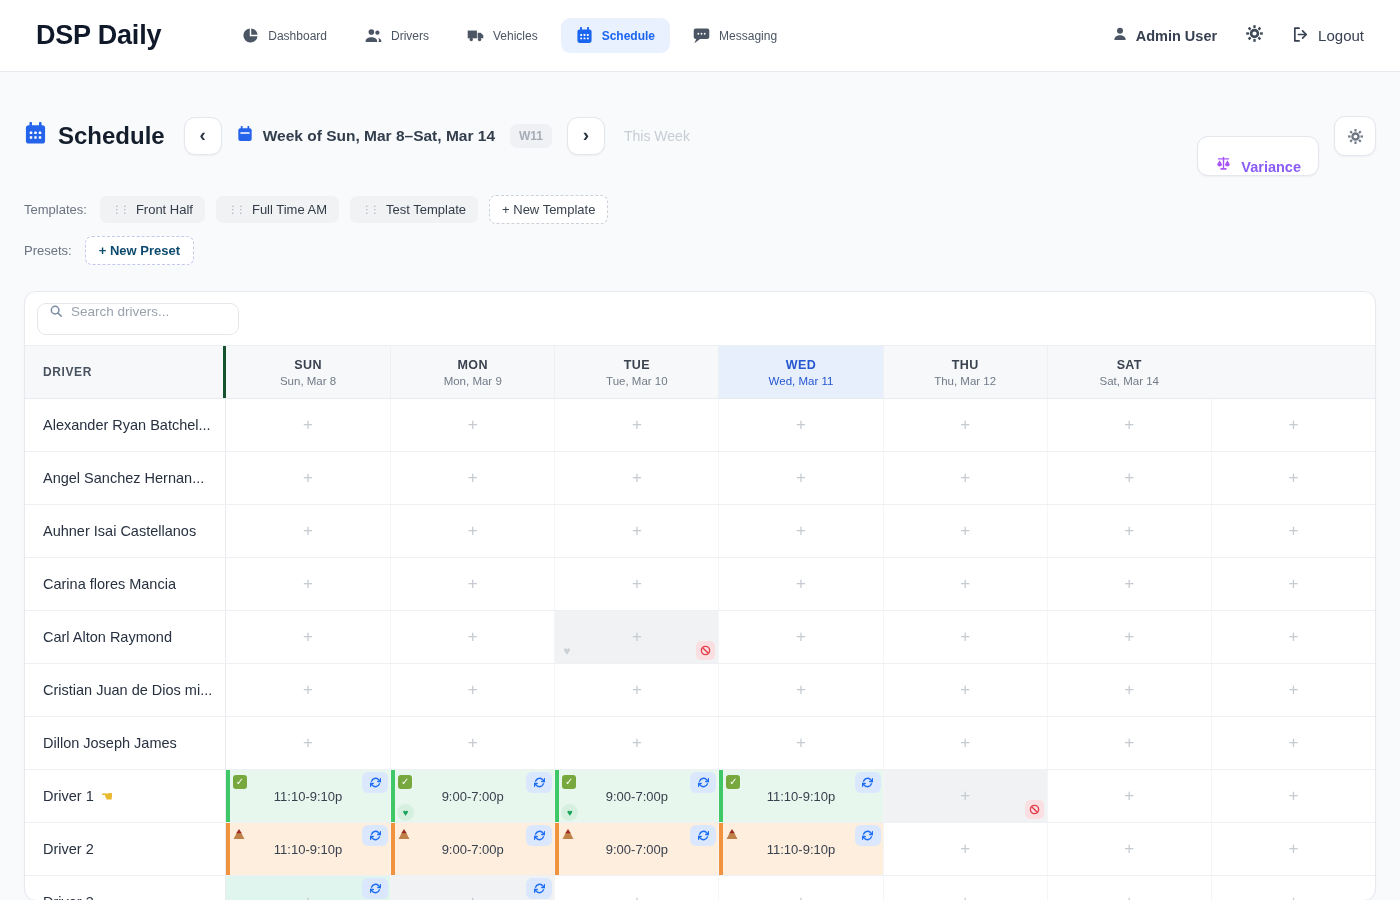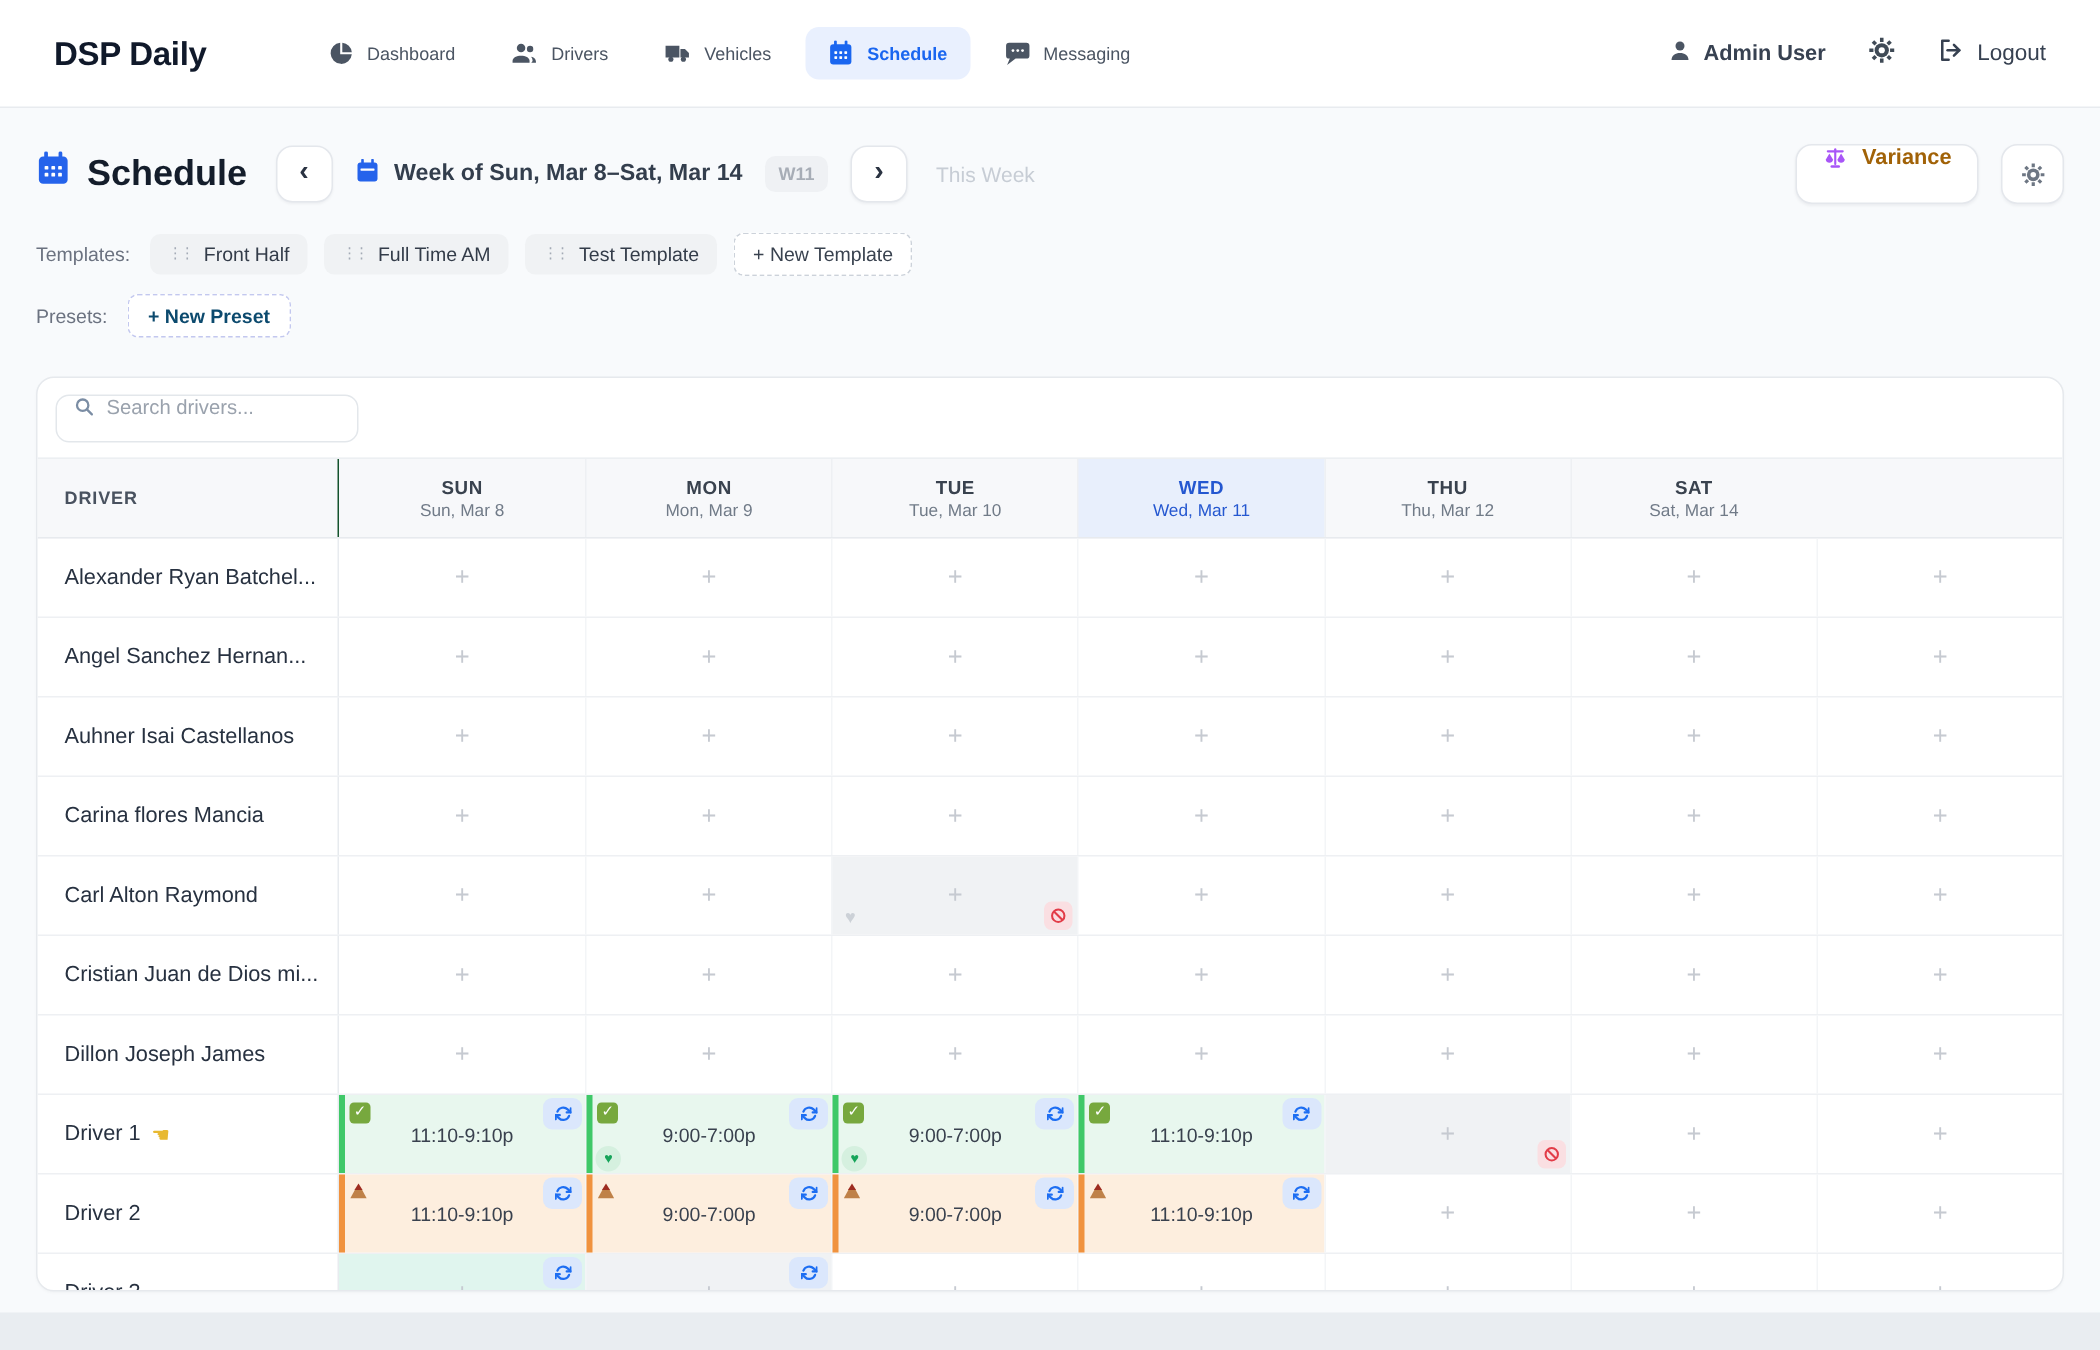--- a/index.html
+++ b/index.html
@@ -2,21 +2,21 @@
 <html><head>
 <meta charset="utf-8">
 <title>DSP Daily — Schedule</title>
 <style>
   * { margin:0; padding:0; box-sizing:border-box; }
   html,body { width:1400px; height:900px; overflow:hidden; }
   body { font-family:"Liberation Sans","DejaVu Sans",sans-serif; background:#e9edf1; color:#1f2937; }
 
   
   .topnav { height:72px; background:#fff; display:flex; align-items:center; padding:0 36px; border-bottom:1px solid #e8ebef; }
-  .brand { font-size:22px; font-weight:700; color:#10192a; letter-spacing:-.2px; }
+  .brand { font-size:27px; font-weight:700; color:#10192a; letter-spacing:-.2px; }
   .nav-items { display:flex; gap:8px; margin-left:66px; }
   .nav-item { display:flex; align-items:center; gap:9px; padding:9px 15px; border-radius:9px; font-size:12px; color:#4b5563; cursor:pointer; }
   .nav-item svg { width:17px; height:17px; display:block; }
   .nav-item.active { background:#e9f0fe; color:#1a66f0; font-weight:600; }
   .nav-right { margin-left:auto; display:flex; align-items:center; gap:28px; }
   .nav-user { display:flex; align-items:center; gap:8px; font-size:14.5px; font-weight:600; color:#374151; cursor:pointer; }
   .nav-user svg { width:16px; height:16px; color:#4b5563; }
   .nav-gear { cursor:pointer; }
   .nav-gear svg { width:19px; height:19px; color:#3f4a56; }
   .nav-logout { display:flex; align-items:center; gap:9px; font-size:15px; color:#374151; cursor:pointer; }
@@ -26,21 +26,21 @@
   .main { background:#f8fafc; padding:0 24px 14px; min-height:786px; }
   .sched-header { display:flex; align-items:center; gap:15px; padding-top:24px; }
   .sched-title { display:flex; align-items:center; gap:11px; font-size:24px; font-weight:700; color:#141d2b; margin-right:4px; }
   .sched-title svg { width:23px; height:23px; color:#2563eb; }
   .chev-btn { width:38px; height:38px; background:#fff; border:1px solid #e4e7ec; border-radius:11px; font-size:19px; font-weight:700; color:#2a3342; display:flex; align-items:center; justify-content:center; cursor:pointer; box-shadow:0 1px 2px rgba(16,24,40,.05); padding-bottom:2px; }
   .week-label { display:flex; align-items:center; gap:10px; font-size:15.5px; font-weight:600; color:#333e4d; }
   .week-label svg { width:16px; height:16px; color:#2563eb; }
   .wbadge { background:#eff1f4; color:#a7adb6; font-size:12px; font-weight:700; padding:5px 9px; border-radius:7px; }
   .this-week { color:#c7cdd5; font-size:14px; margin-left:4px; }
   .spacer { flex:1; }
-  .variance-btn { display:flex; align-items:flex-start; gap:9px; height:40px; padding:0 17px; background:#fff; border:1px solid #e4e7ec; border-radius:11px; font-size:14.5px; font-weight:600; color:#a16207; cursor:pointer; box-shadow:0 1px 2px rgba(16,24,40,.05); font-family:inherit; }
+  .variance-btn { display:flex; align-items:flex-end; gap:9px; height:40px; padding:0 17px; background:#fff; border:1px solid #e4e7ec; border-radius:11px; font-size:14.5px; font-weight:600; color:#8b5cf6; cursor:pointer; box-shadow:0 1px 2px rgba(16,24,40,.05); font-family:inherit;margin-top:40px; }
   .variance-btn svg { width:17px; height:17px; color:#a855f7; }
   .gear-btn { width:42px; height:40px; background:#fff; border:1px solid #e4e7ec; border-radius:11px; display:flex; align-items:center; justify-content:center; cursor:pointer; box-shadow:0 1px 2px rgba(16,24,40,.05); }
   .gear-btn svg { width:17px; height:17px; color:#6d7683; }
 
   .meta-row { display:flex; align-items:center; gap:11px; margin-top:19px; }
   .meta-row.presets { margin-top:12px; }
   .meta-label { font-size:13px; color:#6b7280; margin-right:2px; }
   .chips { display:flex; gap:11px; align-items:center; }
   .chip { display:flex; align-items:center; gap:7px; background:#f0f2f4; border:none; border-radius:7px; padding:6px 12px; font-size:13px; font-weight:500; color:#333c49; cursor:pointer; font-family:inherit; }
   .grip { color:#a4abb6; font-size:10px; letter-spacing:-2px; margin-right:1px; }
@@ -49,21 +49,21 @@
 
   
   .panel { margin-top:26px; background:#fff; border:1px solid #e6e9ed; border-radius:12px; height:610px; overflow:hidden; box-shadow:0 1px 2px rgba(16,24,40,.03); }
   .search-row { padding:11px 12px 10px; }
   .search-box { display:flex; align-items:flex-start; gap:8px; width:202px; height:32px; border:1px solid #e3e7eb; border-radius:9px; padding:0 11px; background:#fff; }
   .search-box svg { width:14px; height:14px; color:#7b8da4; flex:none; }
   .search-box input { border:none; outline:none; width:100%; font-size:13.5px; color:#333c49; font-family:inherit; background:transparent; }
   .search-box input::placeholder { color:#9aa2ad; }
 
   .grid-head { display:grid; grid-template-columns:201px repeat(7,1fr); height:54px; background:#f7f8fa; border-top:1px solid #eceff2; border-bottom:1px solid #e7eaee; }
-  .gh-driver { display:flex; align-items:center; padding-left:18px; font-size:12px; font-weight:700; letter-spacing:.6px; color:#49525f; border-right:1px solid #14532d; }
+  .gh-driver { display:flex; align-items:center; padding-left:18px; font-size:12px; font-weight:700; letter-spacing:.6px; color:#49525f; border-right:3px solid #14532d; }
   .gh-day { display:flex; flex-direction:column; align-items:center; justify-content:center; gap:3px; border-left:1px solid #eef0f3; }
   .gh-day:nth-child(2) { border-left:none; }
   .gh-day .d1 { font-size:12.5px; font-weight:700; color:#39424e; letter-spacing:.4px; }
   .gh-day .d2 { font-size:11.5px; color:#717b88; }
   .gh-day.today { background:#e8effc; }
   .gh-day.today .d1, .gh-day.today .d2 { color:#2457d0; }
 
   .grid-row { display:grid; grid-template-columns:201px repeat(7,1fr); height:53px; border-bottom:1px solid #eef0f3; }
   .driver-cell { display:flex; align-items:center; gap:7px; padding-left:18px; font-size:14.5px; color:#273140; border-right:1px solid #e8ebef; overflow:hidden; white-space:nowrap; }
   .name-emoji { color:#e8b931; font-size:14px; }

